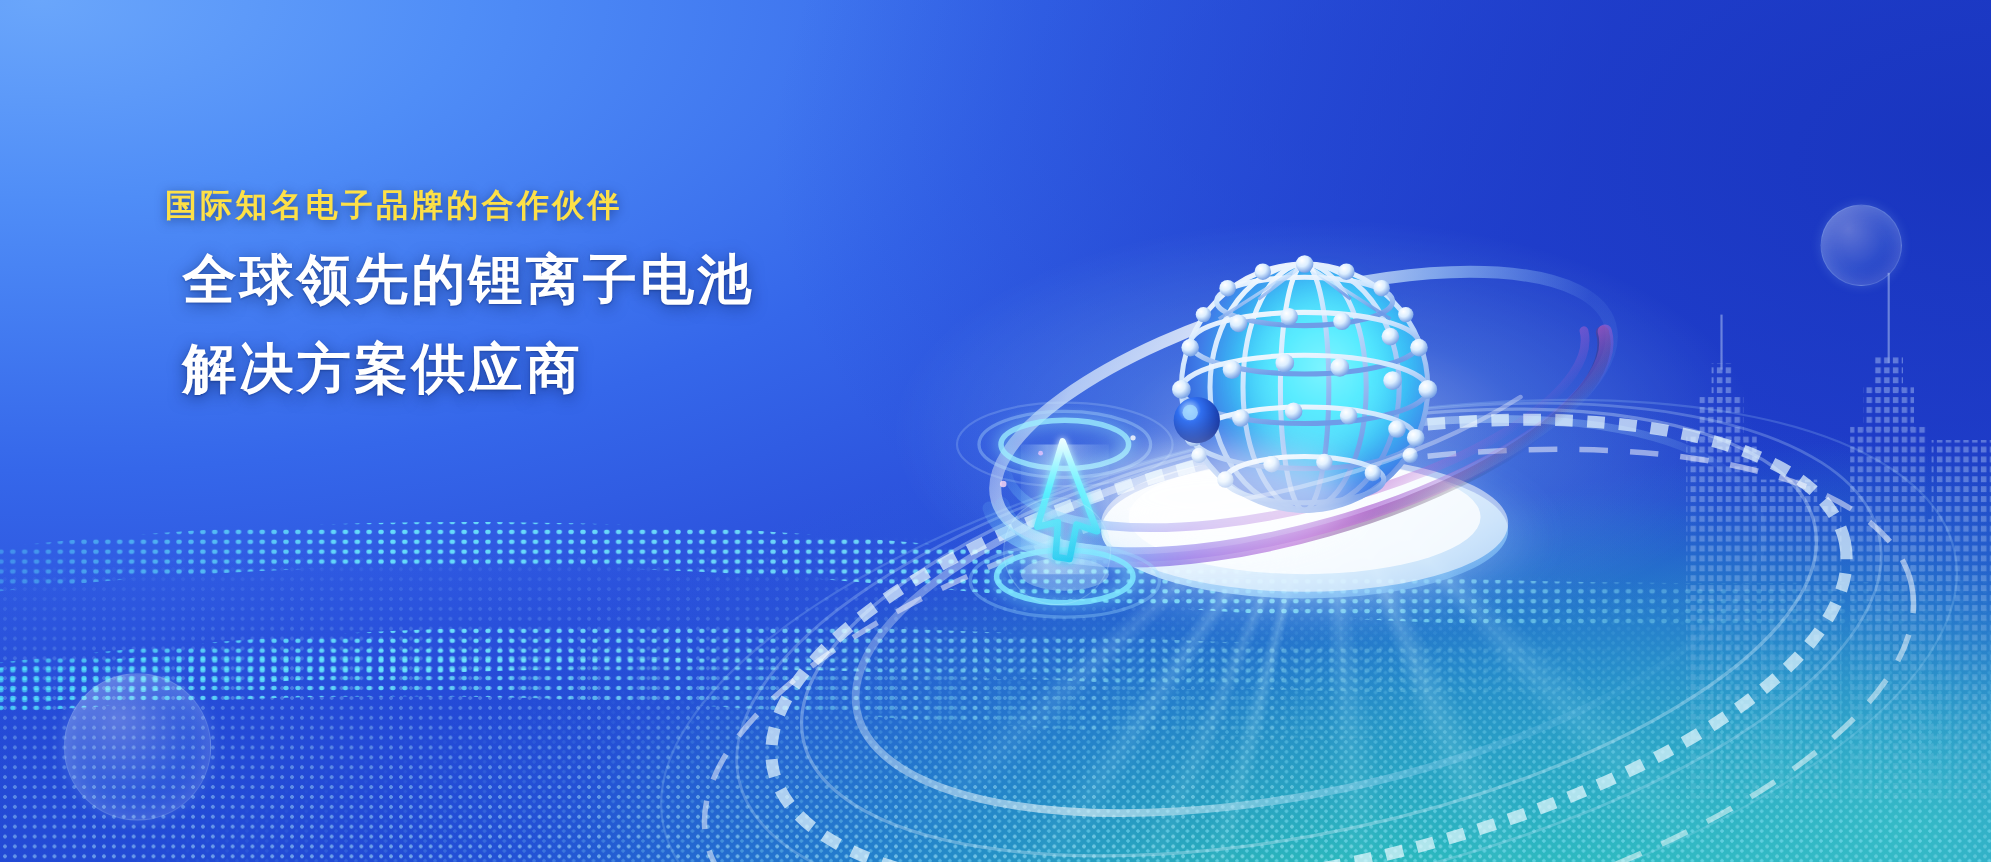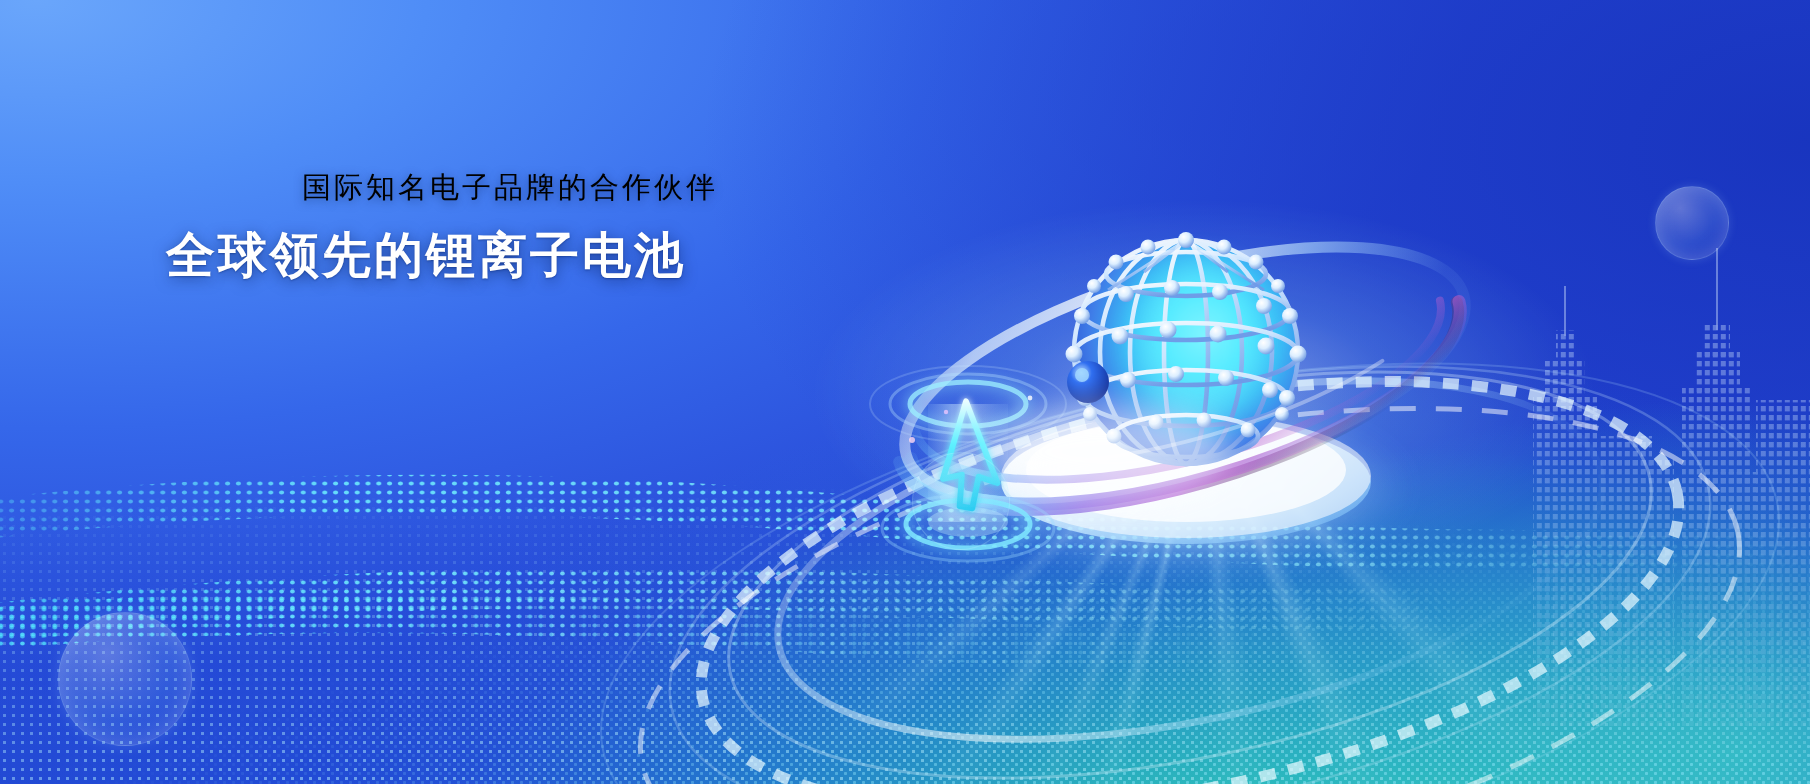--- a/index.html
+++ b/index.html
@@ -96,25 +96,24 @@
   
   .art{position:absolute;inset:0;}
   .art svg{width:100%;height:100%;display:block;}
 
   
   #copy{
     position:absolute;left:150px;top:168px;width:720px;
     z-index:40;
   }
   #eyebrow{
-    font-size:29px;font-weight:400;color:#000000;letter-spacing:3px;
+    font-size:29px;font-weight:700;color:#fde047;letter-spacing:3px;
     line-height:1.35;margin:0 0 16px 0;
     text-shadow:0 2px 10px rgba(8,30,90,.55);
     white-space:nowrap;
-    text-align:center;
   }
   .headline{
     font-size:49px;font-weight:700;color:#ffffff;letter-spacing:3px;
     line-height:1.33;margin:16px;
     text-shadow:0 3px 14px rgba(8,30,90,.55), 0 1px 2px rgba(10,40,110,.45);
     white-space:nowrap;
   }
 
   
   .bubble{position:absolute;border-radius:50%;pointer-events:none;}
@@ -490,15 +489,16 @@
               box-shadow:inset 0 0 26px rgba(255,255,255,.25), 0 0 14px rgba(170,215,255,.16);
               border:1px solid rgba(215,240,255,.25);"></div>
 
   <div class="bubble" style="left:912px;top:452px;width:96px;height:96px;
               background:radial-gradient(circle at 38% 32%, rgba(255,255,255,.22), rgba(150,230,255,.10) 55%, rgba(255,255,255,0) 80%);
               border:1px solid rgba(200,245,255,.22);"></div>
 
   <div id="copy">
     <p id="eyebrow">国际知名电子品牌的合作伙伴</p>
     <h1 class="headline">全球领先的锂离子电池</h1>
+    <h1 class="headline">解决方案供应商</h1>
   </div>
 
 </div>
 
 </body></html>

